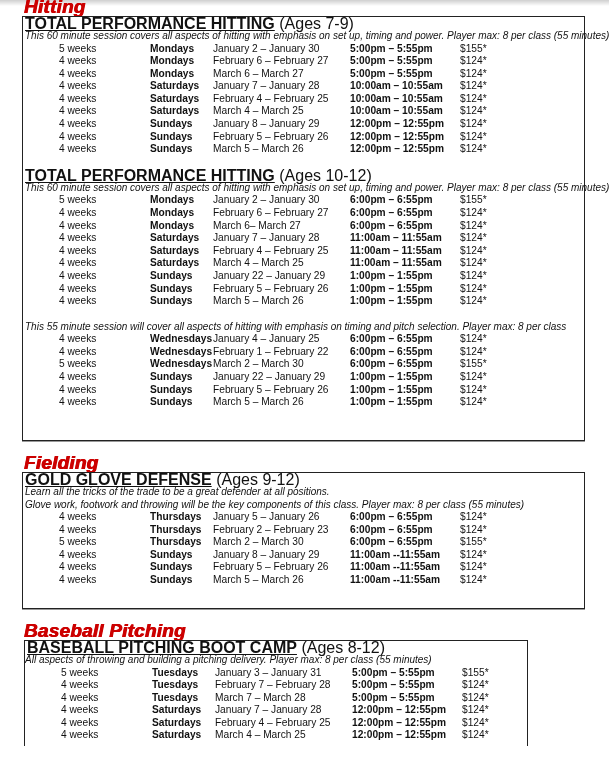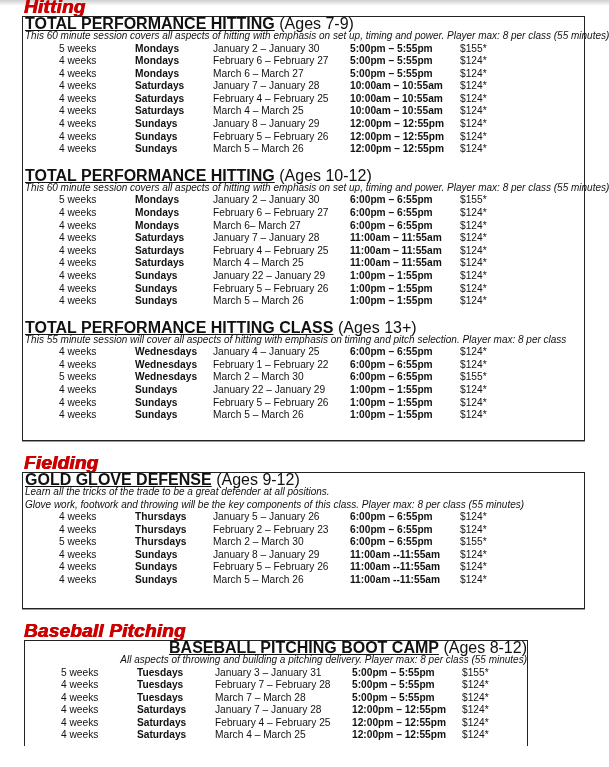--- a/index.html
+++ b/index.html
@@ -23,21 +23,21 @@
     position: absolute; border: 1.2px solid #222; box-sizing: border-box;
     box-shadow: 0 1px 0 #999;
   }
   .box.open-bottom { border-bottom: none; box-shadow: none; }
   .class-title { font-size: 16px; line-height: 13px; padding-left: 2px; white-space: nowrap; }
   .class-title .name { font-weight: bold; text-decoration: underline; }
   .desc { font-size: 10px; font-style: italic; line-height: 12.5px; padding-left: 2px; white-space: nowrap; }
   .row { position: relative; height: 12.6px; font-size: 10.2px; line-height: 12.6px; white-space: nowrap; }
   .row span { position: absolute; top: 0; }
   .c-weeks { left: 36px; }
-  .c-day { left: 112px; font-weight: bold; }
+  .c-day { left: 127px; font-weight: bold; }
   .c-dates { left: 167px; margin-left: 23px; }
   .c-time { left: 327px; font-weight: bold; }
   .c-price { left: 437px; }
   .gap { height: 10px; }
 </style>
 </head>
 <body>
 
 <div class="top-shade"></div>
 
@@ -177,21 +177,20 @@
           <span class="c-weeks">4 weeks</span>
           <span class="c-day">Sundays</span>
           <span class="c-dates">March 5 – March 26</span>
           <span class="c-time">1:00pm – 1:55pm</span>
           <span class="c-price">$124*</span>
         </div>
       </div>
   </div>
   <div class="gap" style="height:13px;"></div>
   <div>
-    <div class="class-title"><span class="name">TOTAL PERFORMANCE HITTING CLASS</span><span> (Ages 13+)</span></div>
     <div class="desc">This 55 minute session will cover all aspects of hitting with emphasis on timing and pitch selection. Player max: 8 per class</div>
     <div>
         <div class="row">
           <span class="c-weeks">4 weeks</span>
           <span class="c-day">Wednesdays</span>
           <span class="c-dates">January 4 – January 25</span>
           <span class="c-time">6:00pm – 6:55pm</span>
           <span class="c-price">$124*</span>
         </div>
         <div class="row">
@@ -280,21 +279,21 @@
           <span class="c-day">Sundays</span>
           <span class="c-dates">March 5 – March 26</span>
           <span class="c-time">11:00am --11:55am</span>
           <span class="c-price">$124*</span>
         </div>
       </div>
   </div>
 </div>
 
 <div class="heading" style="top:621px;">Baseball Pitching</div>
-<div class="box open-bottom" style="left:24px; top:640px; width:504px; height:106px;text-align:right;">
+<div class="box open-bottom" style="left:24px; top:640px; width:504px; height:106px;">
   <div>
     <div class="class-title"><span class="name">BASEBALL PITCHING BOOT CAMP</span><span> (Ages 8-12)</span></div>
     <div class="desc" style="padding-left:0;">All aspects of throwing and building a pitching delivery.    Player max: 8 per class   (55 minutes)</div>
     <div>
         <div class="row">
           <span class="c-weeks">5 weeks</span>
           <span class="c-day">Tuesdays</span>
           <span class="c-dates">January 3 – January 31</span>
           <span class="c-time">5:00pm – 5:55pm</span>
           <span class="c-price">$155*</span>

